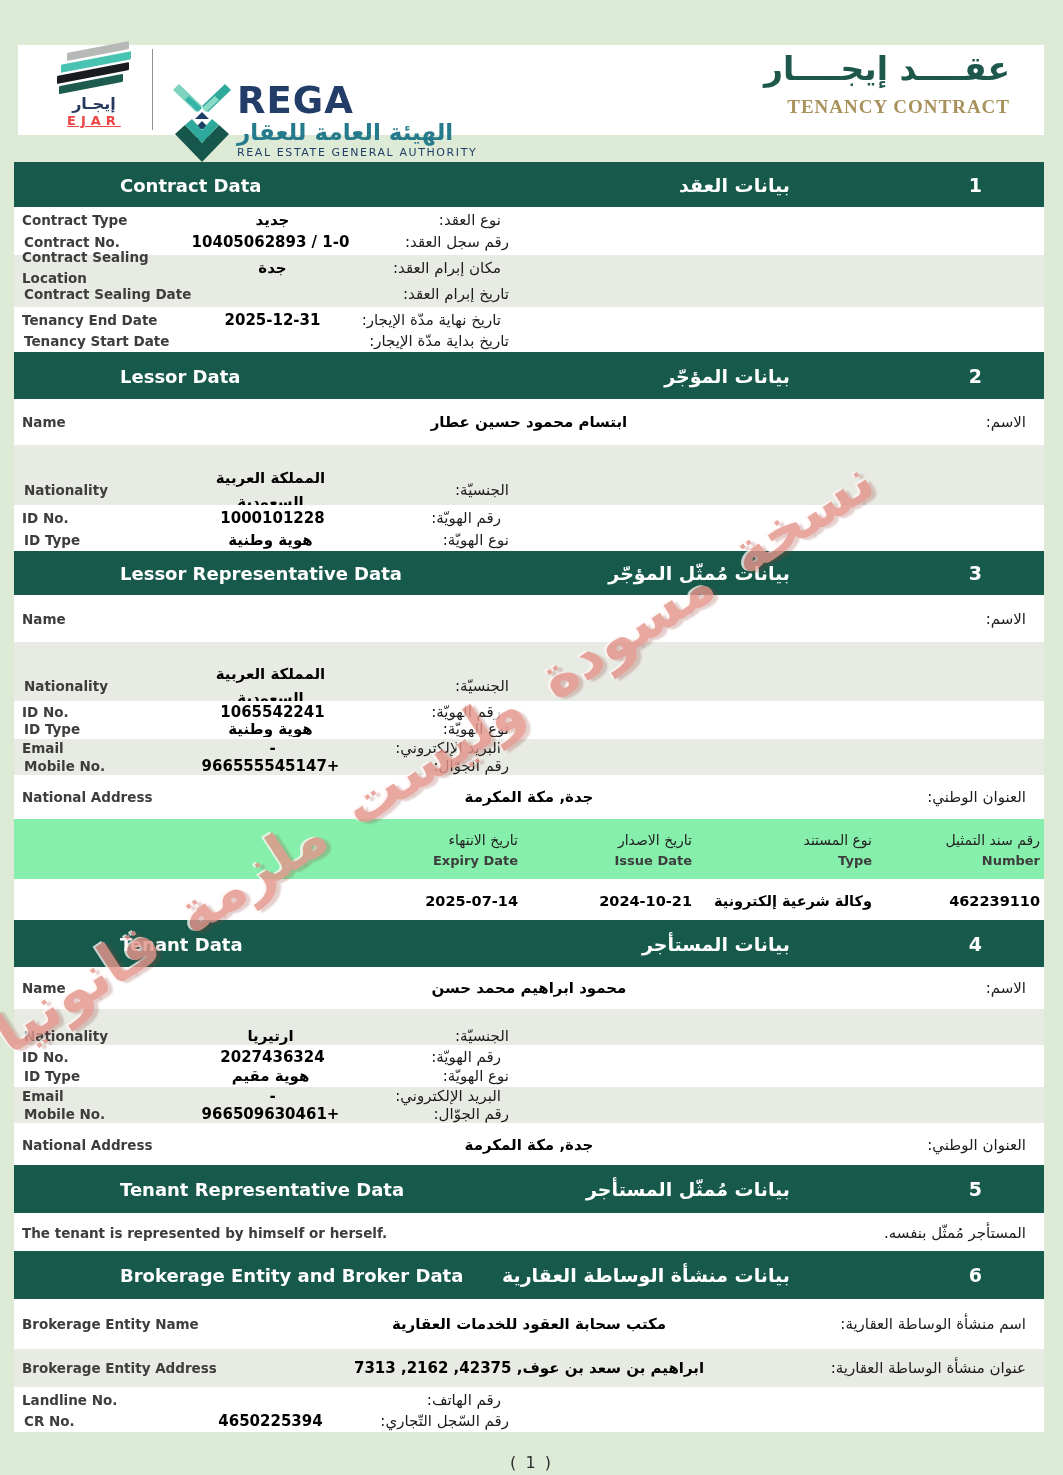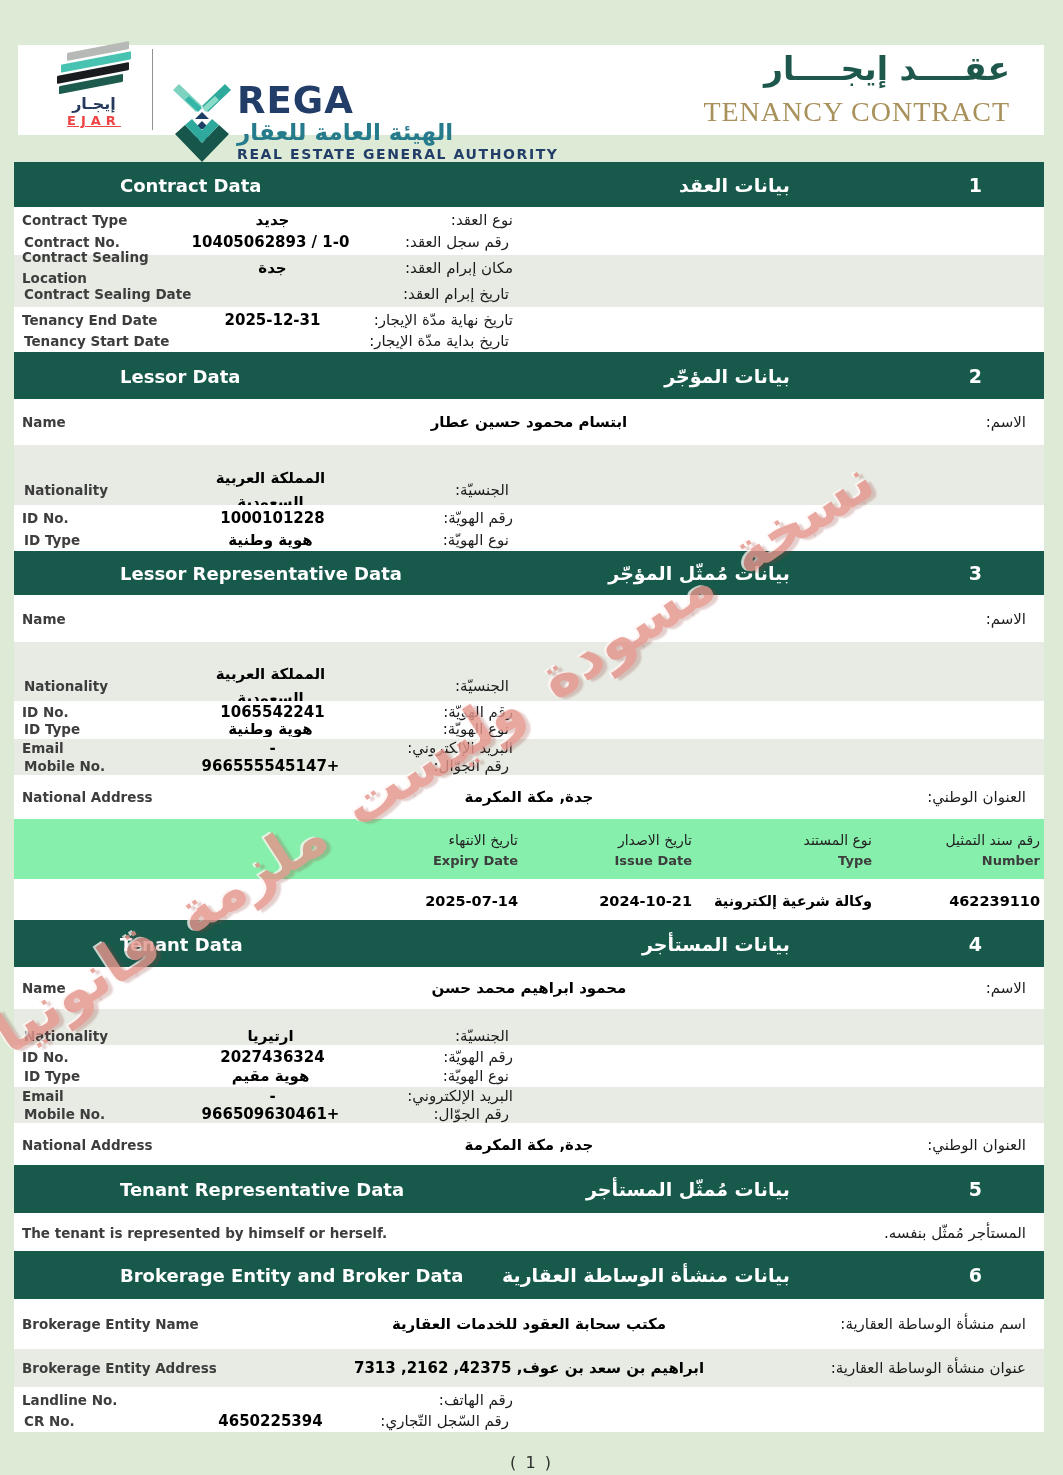--- a/index.html
+++ b/index.html
@@ -24,25 +24,25 @@
   .ejar-ar { margin-top:6px; font-size:16px; font-weight:bold; color:#27395d; direction:rtl; letter-spacing:1px; }
   .ejar-en { font-size:13px; font-weight:bold; color:#ef4444; letter-spacing:5px;text-decoration:underline; }
 
   .hdr-divider { position:absolute; left:134px; top:4px; width:1px; height:81px; background:#8f9396; }
 
   .rega { position:absolute; left:154px; top:1px; display:flex; align-items:flex-start;margin-top:36px; }
   .rega-icon { width:60px; height:88px; flex:0 0 auto; }
   .rega-text { margin-left:5px; }
   .rega-word { font-size:37px; font-weight:bold; color:#223d68; line-height:1.0; letter-spacing:1px; }
   .rega-ar { font-size:23px; font-weight:bold; color:#257b8b; direction:rtl; text-align:left; line-height:1.15; }
-  .rega-en { font-size:14px; font-weight:bold; color:#223d68; letter-spacing:1.6px; margin-top:1px; }
+  .rega-en { font-size:11px; font-weight:normal; color:#223d68; letter-spacing:1.6px; margin-top:1px; }
 
   .doc-title { position:absolute; right:34px; top:4px; text-align:right; }
   .doc-title-ar { font-size:33px; font-weight:bold; color:#1e584d; direction:rtl; line-height:1.2; }
-  .doc-title-en { font-family:"Liberation Serif", serif; font-size:28px; font-weight:normal; color:#a8915a; letter-spacing:1px; margin-top:7px; }
+  .doc-title-en { font-family:"Liberation Serif", serif; font-size:19px; font-weight:bold; color:#a8915a; letter-spacing:1px; margin-top:7px; }
 
   
   .doc { position:absolute; left:14px; top:162px; width:1030px; }
 
   .band { position:relative; background:#175a4c; }
   .band > span { position:absolute; top:50%; transform:translateY(-50%); color:#ffffff; font-weight:bold; }
   .band-en { left:106px; font-size:18px; }
   .band-ar { right:254px; font-size:19px; direction:rtl; white-space:nowrap; }
   .band-num { right:62px; font-size:19px; }
 
@@ -50,21 +50,21 @@
   .row.alt { background:#e7ebe3; }
   .cell { position:relative; height:100%; }
   .cell.full  { width:100%; }
   .cell.lhalf { width:517px; }
   .cell.rhalf { width:513px; }
 
   .en { position:absolute; left:8px; top:50%; transform:translateY(-50%); font-size:13.5px; font-weight:bold; color:#3d3d3d; line-height:1.55; }
   .rhalf .en { left:10px; }
   .en.wrap { max-width:128px; }
   .ar { position:absolute; right:18px; top:50%; transform:translateY(-50%); font-size:15px; color:#1c1c1c; direction:rtl; white-space:nowrap; }
-  .lhalf .ar { right:18px;text-align:center; }
+  .lhalf .ar { right:30px;text-align:center; }
   .val { position:absolute; left:0; right:0; top:50%; transform:translateY(-50%); text-align:center; font-size:15px; font-weight:bold; color:#000; direction:rtl; }
   .val.ltr { direction:ltr; }
   .val.narrow { left:50%; right:auto; width:150px; transform:translate(-50%,-50%); line-height:1.6; white-space:normal; }
 
   .h36{height:36px} .h38{height:38px} .h40{height:40px} .h42{height:42px}
   .h44{height:44px} .h45{height:45px} .h46{height:46px} .h47{height:47px}
   .h48{height:48px} .h50{height:45px} .h54{height:54px} .h61{height:61px}
   .h62{height:62px}
 
   

